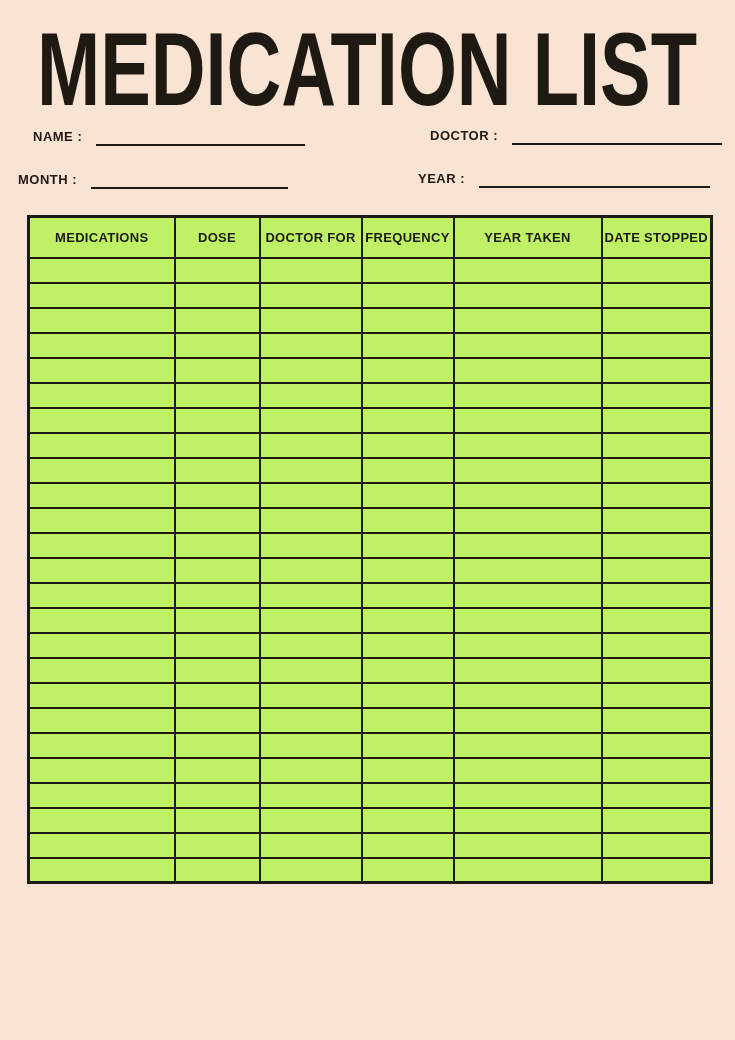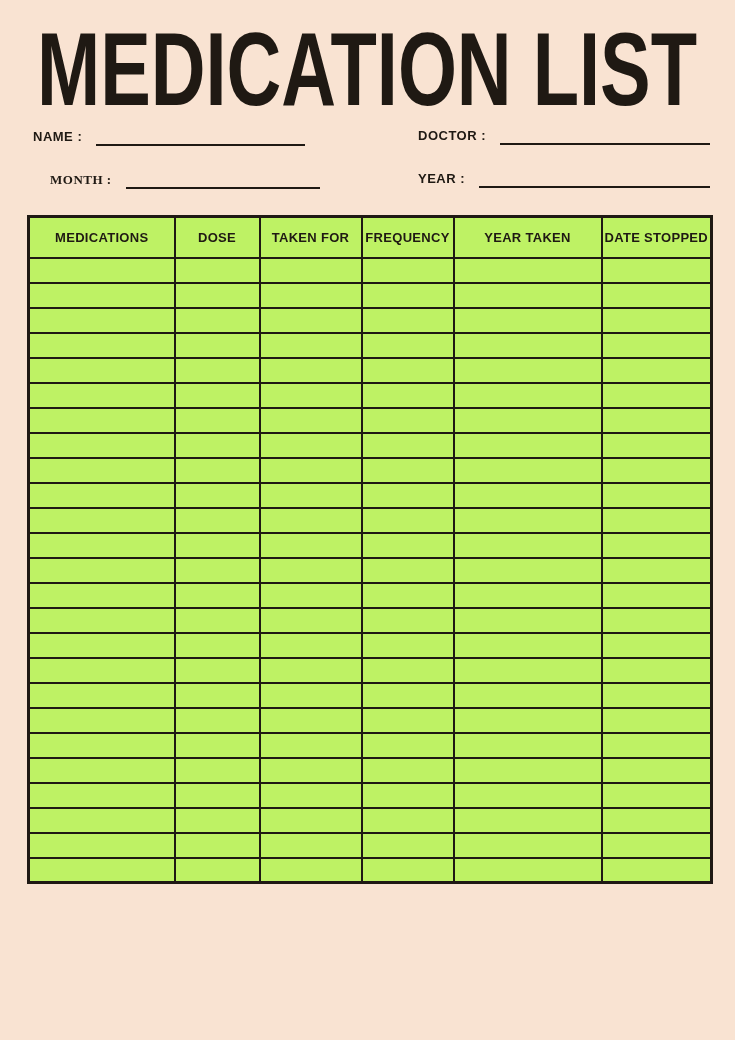--- a/index.html
+++ b/index.html
@@ -38,22 +38,22 @@
     line-height: 21px;
   }
   .field-line {
     flex: 1;
     margin-left: 14px;
     margin-bottom: 1px;
     border-bottom: 2px solid #1f1913;
     height: 18px;
   }
   .field-name   { left: 33px;  top: 126px; width: 272px; }
-  .field-doctor { left: 418px; top: 125px; width: 292px; }
-  .field-month  { left: 50px;  top: 169px; width: 270px; font-family: Liberation Serif, serif; }
+  .field-doctor { left: 430px; top: 125px; width: 292px; }
+  .field-month  { left: 18px;  top: 169px; width: 270px; }
   .field-year   { left: 418px; top: 168px; width: 292px; }
 
   
   table.med-table {
     position: absolute;
     left: 27px; top: 215px;
     width: 683px;
     border-collapse: collapse;
     table-layout: fixed;
     background: #bef264;
@@ -112,21 +112,21 @@
       <col style="width:85px">
       <col style="width:102px">
       <col style="width:92px">
       <col style="width:148px">
       <col style="width:110px">
     </colgroup>
     <thead>
       <tr>
         <th>MEDICATIONS</th>
         <th>DOSE</th>
-        <th>TAKEN FOR</th>
+        <th>DOCTOR FOR</th>
         <th>FREQUENCY</th>
         <th>YEAR TAKEN</th>
         <th>DATE STOPPED</th>
       </tr>
     </thead>
     <tbody id="tbody">
         <tr>
           <td></td>
           <td></td>
           <td></td>

